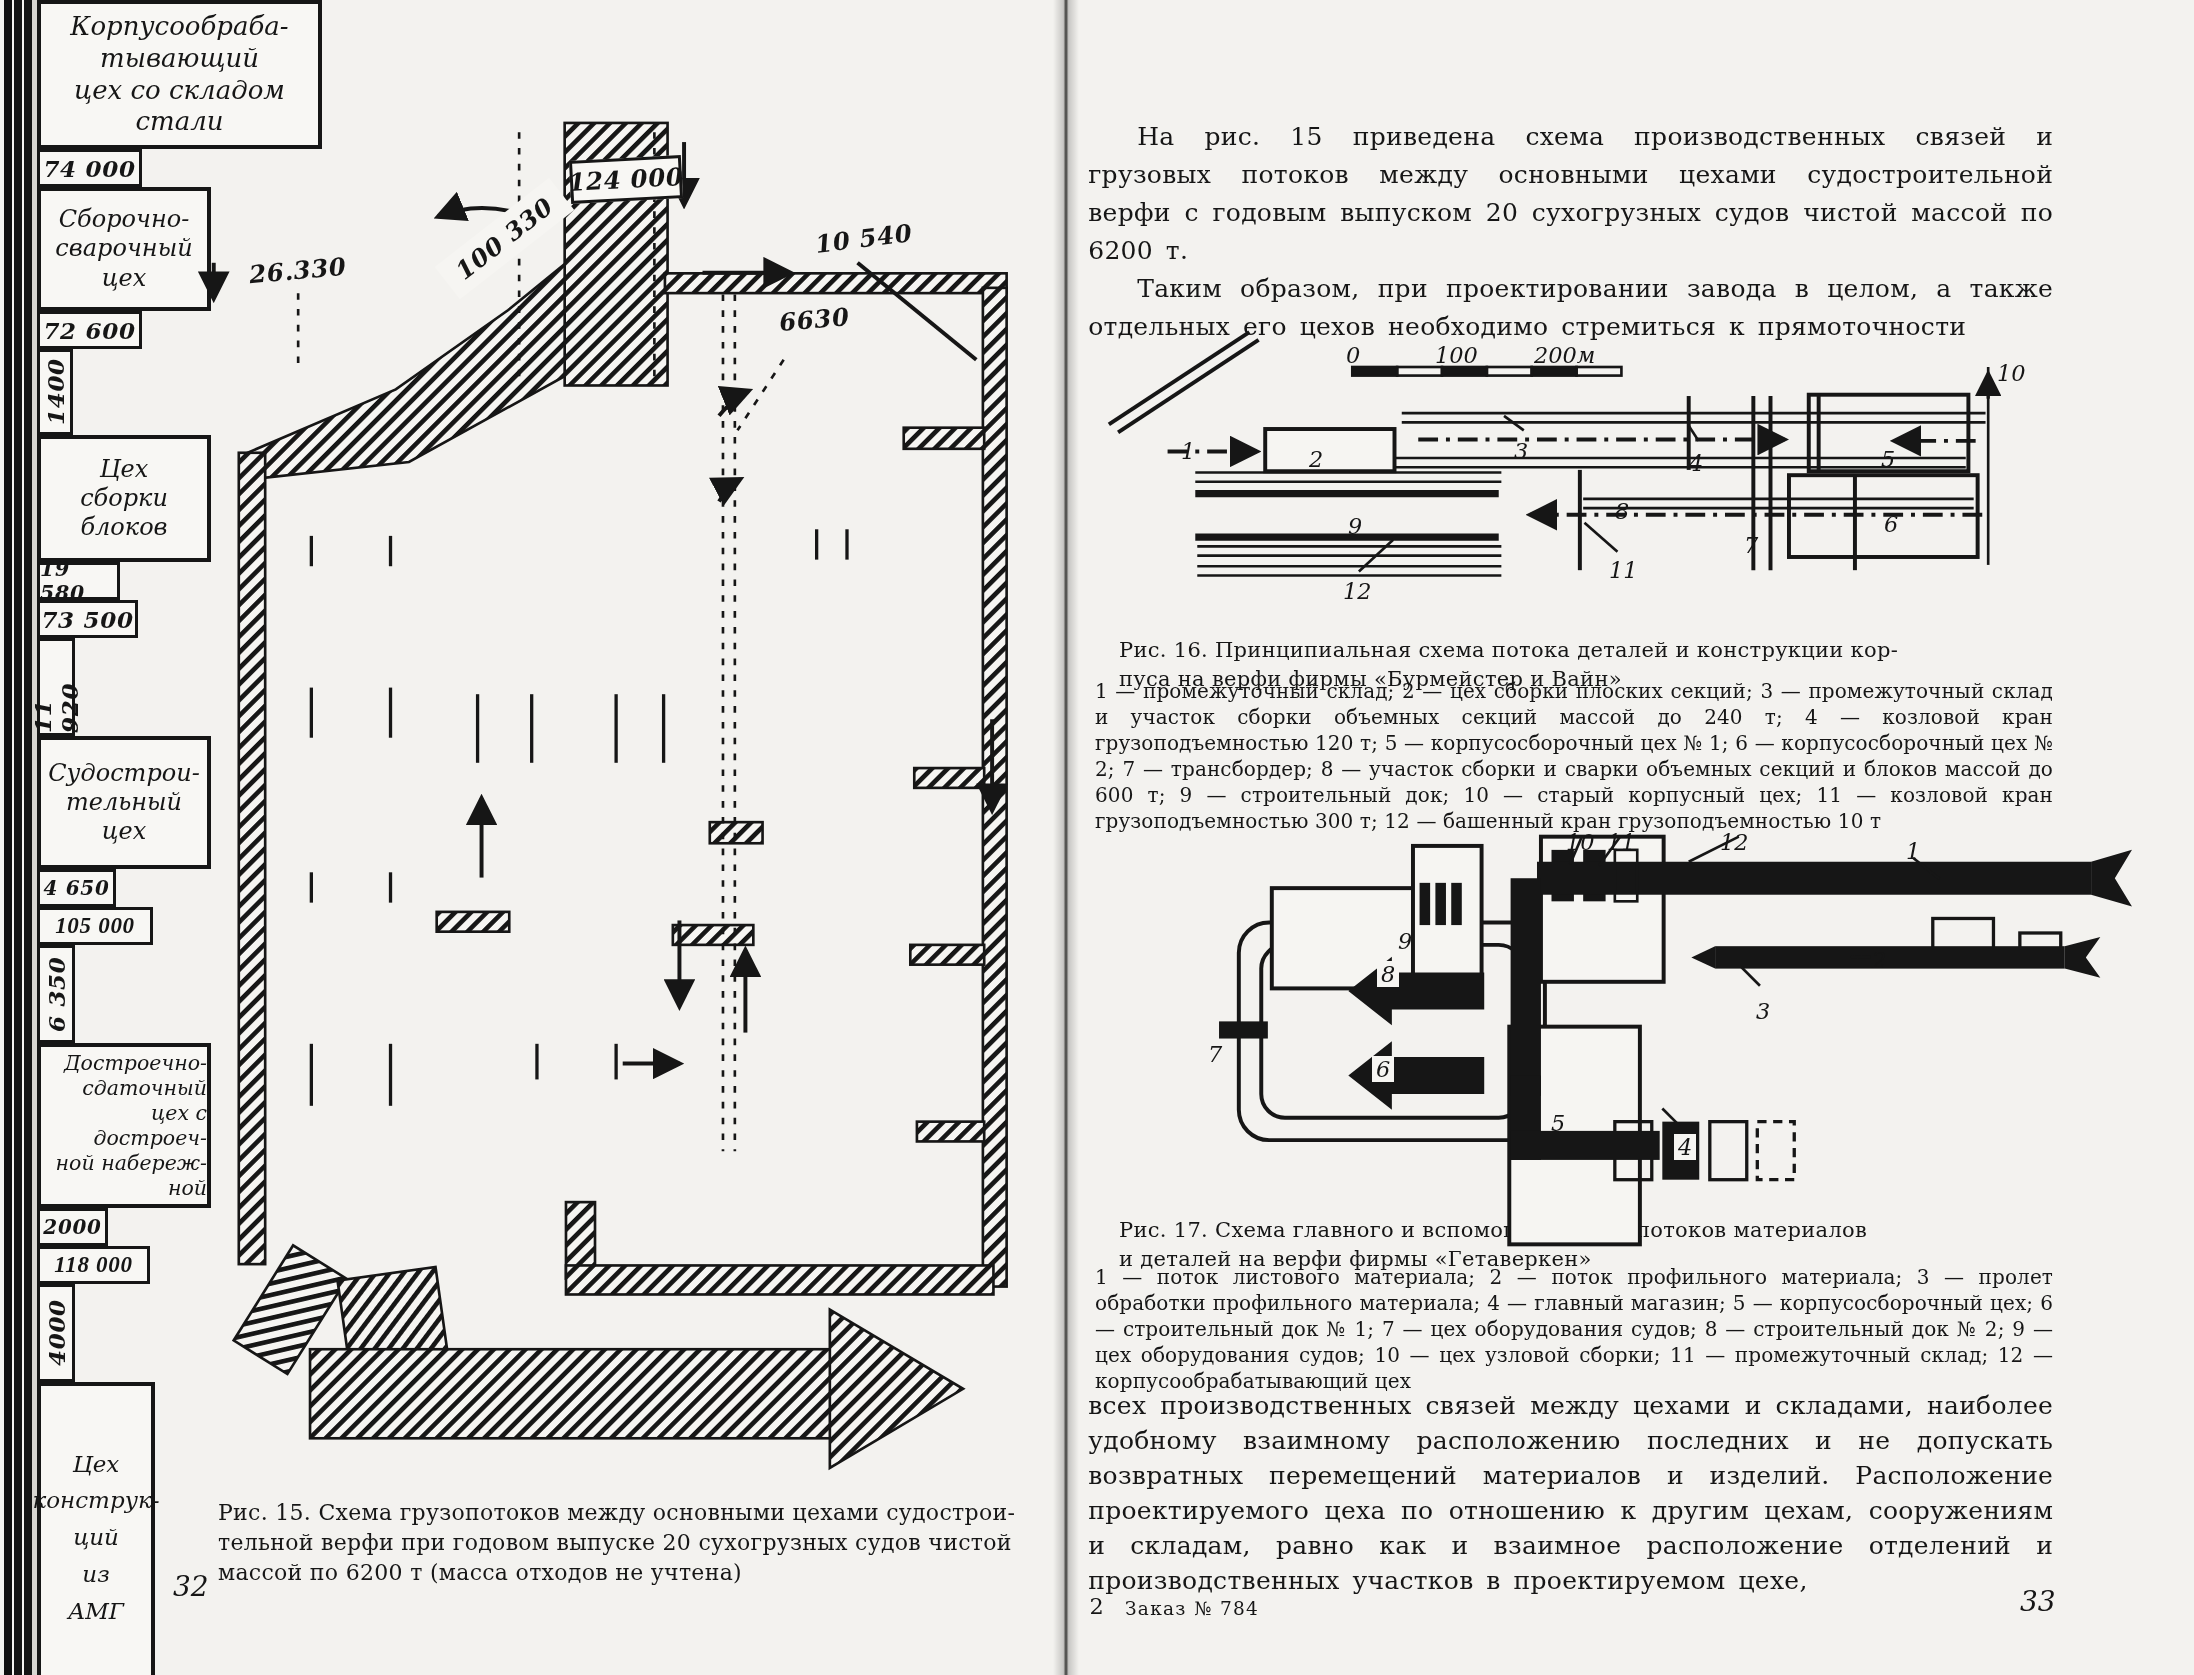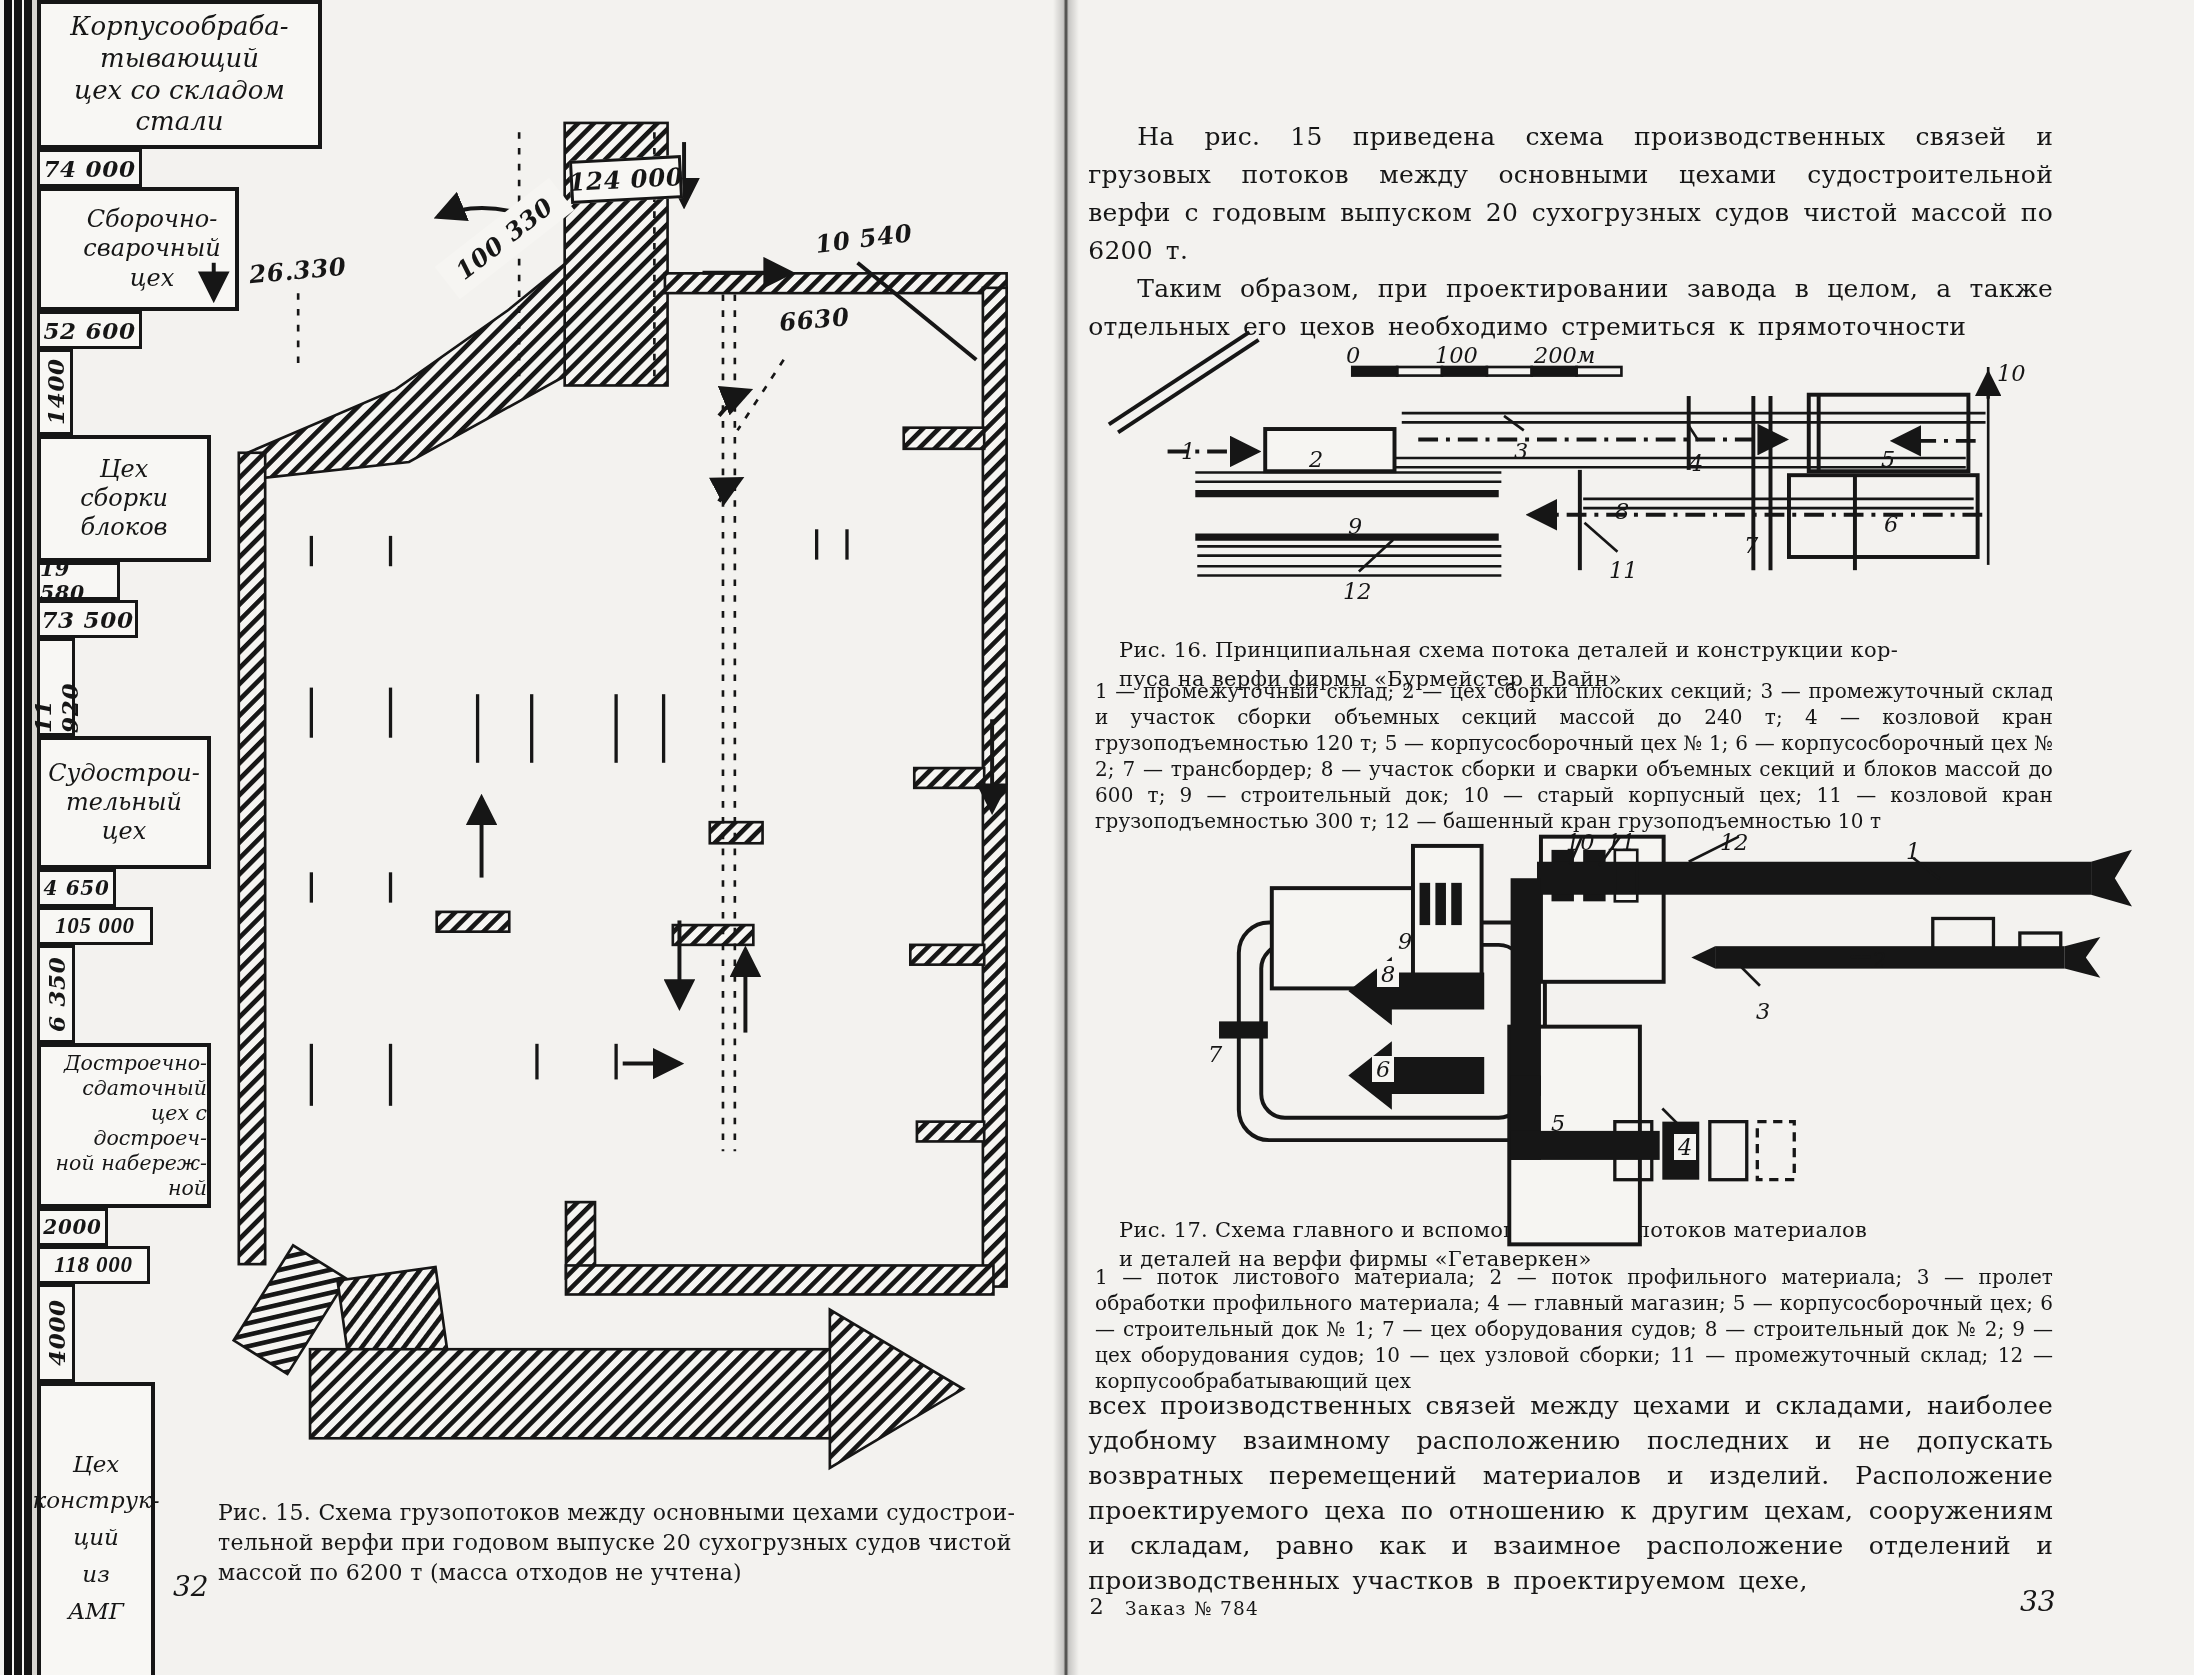--- a/index.html
+++ b/index.html
@@ -205,24 +205,24 @@
   <div class="lbl" style="left:212px;top:256px;transform:rotate(-5deg);">26.330</div>
   <div class="lbl" style="left:778px;top:224px;transform:rotate(-7deg);">10 540</div>
   <div class="lbl" style="left:742px;top:305px;transform:rotate(-5deg);">6630</div>
 
   <div class="b" style="left:227px;top:389px;width:277px;height:141px;font-size:26px;">Корпусообраба-
 тывающий
 цех со складом
 стали</div>
   <div class="n" style="left:261px;top:373px;width:99px;height:32px;">74 000</div>
 
-  <div class="b" style="left:227px;top:567px;width:166px;height:116px;font-size:24px;padding-left:28px;">Сборочно-
+  <div class="b" style="left:227px;top:567px;width:166px;height:116px;font-size:24px;">Сборочно-
 сварочный
 цех</div>
-  <div class="n" style="left:261px;top:552px;width:99px;height:32px;">52 600</div>
+  <div class="n" style="left:261px;top:552px;width:99px;height:32px;">72 600</div>
   <div class="n nv" style="left:371px;top:625px;width:30px;height:80px;">1400</div>
 
   <div class="b" style="left:227px;top:752px;width:166px;height:119px;font-size:24px;">Цех
 сборки
 блоков</div>
   <div class="n" style="left:226px;top:736px;width:77px;height:32px;font-size:20.5px;">19 580</div>
   <div class="n" style="left:302px;top:736px;width:95px;height:32px;">73 500</div>
   <div class="n nv" style="left:369px;top:784px;width:32px;height:92px;">11 920</div>
 
   <div class="b" style="left:227px;top:917px;width:166px;height:125px;font-size:24px;">Судострои-

